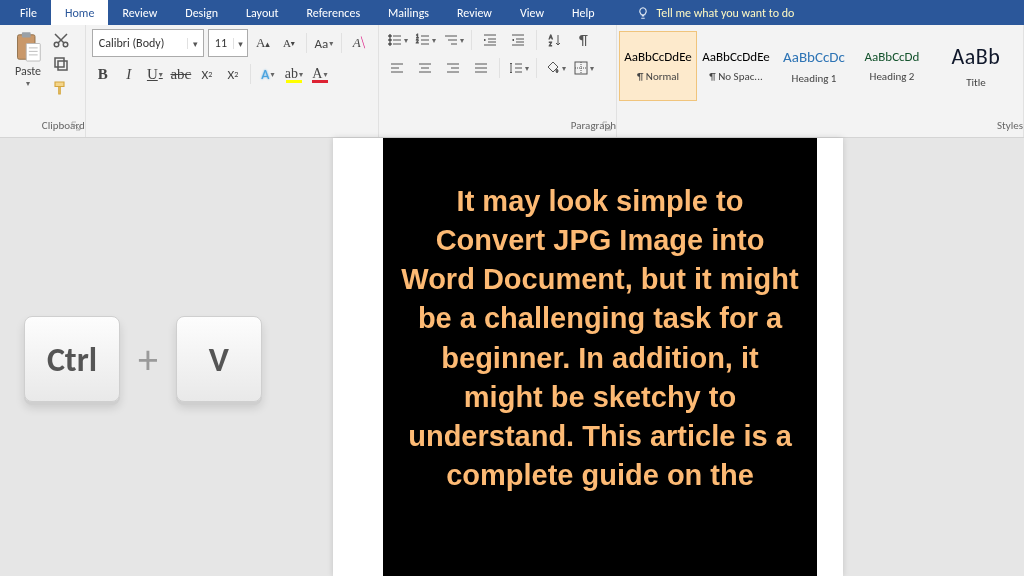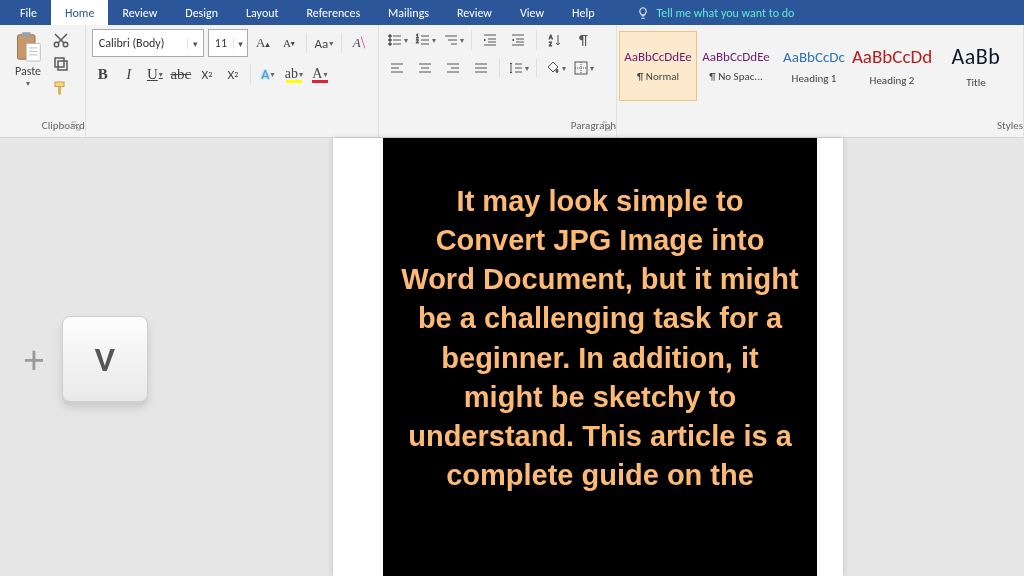--- a/index.html
+++ b/index.html
@@ -3,21 +3,21 @@
 <meta charset="utf-8">
 <style>
 * { margin:0; padding:0; box-sizing:border-box; font-family:"Segoe UI","Calibri",sans-serif; }
 body { width:1024px; height:576px; overflow:hidden; background:#e6e6e6; position:relative; }
 
 
 .menubar { height:25px; background:#2b579a; display:flex; align-items:stretch; color:#fff; font-size:12px; }
 .menubar .tab { padding:0 14px; display:flex; align-items:center; cursor:pointer; }
 .menubar .tab.first { padding-left:20px; }
 .menubar .tab.active { background:#fff; color:#2b579a; }
-.menubar .tellme { display:flex; align-items:center; gap:6px; padding:0 12px; color:#5eead4;justify-content:center; }
+.menubar .tellme { display:flex; align-items:center; gap:6px; padding:0 12px; color:#fef9c3;justify-content:center; }
 .menubar .bulb { width:14px; height:14px; }
 
 
 .ribbon { height:113px; background:#f3f3f3; border-bottom:1px solid #d4d4d4; display:flex; }
 .group { border-right:1px solid #e1e1e1; display:flex; flex-direction:column; }
 .group-body { flex:1; display:flex; align-items:flex-start; padding:4px 6px 0 6px; }
 .group-label { height:18px; font-size:11px; color:#666; text-align:right; position:relative; }
 .group-label .launcher { position:absolute; right:4px; top:2px; width:10px; height:10px; opacity:.55; }
 
 
@@ -54,23 +54,23 @@
 
 .parag { width:238px; }
 .par-btn svg{width:16px;height:16px;}
 .par-btn { width:24px; height:22px; display:flex; align-items:center; justify-content:center; }
 
 
 .stylesg { flex:1; }
 .style-tiles { display:flex; height:70px; }
 .style-tile { width:78px; border:1px solid transparent; display:flex; flex-direction:column; align-items:center; justify-content:center; gap:6px; font-size:11px; color:#444; }
 .style-tile.sel { border:1px solid #f0c47c; background:#fdeacc; }
-.style-prev { font-size:13px; color:#701a75; }
+.style-prev { font-size:13px; color:#000000; }
 .style-prev.h1 { color:#2e74b5; font-size:15px; }
-.style-prev.h2 { color:#b91c1c; font-size:19px; }
+.style-prev.h2 { color:#14532d; font-size:13px; }
 .style-prev.title { font-size:22px; color:#0f172a; letter-spacing:.5px; }
 .style-name { font-size:11px; }
 
 
 .docarea { position:absolute; top:138px; left:0; right:0; bottom:0; background:#e6e6e6; }
 .page { position:absolute; left:333px; top:0; width:510px; bottom:0; background:#fff; box-shadow:0 0 6px rgba(0,0,0,.15); }
 .blackbox { position:absolute; left:50px; right:26px; top:0; bottom:0; background:#000; color:#fdba74; padding:44px 18px 0; font-weight:700; font-size:29px; line-height:1.35; text-align:center; font-family:"Segoe UI",sans-serif; }
 
 
 .kbov { position:absolute; left:24px; top:316px; display:flex; align-items:center; gap:18px; }
@@ -344,15 +344,16 @@
 
 </div>
 
 <div class="docarea">
   <div class="page">
     <div class="blackbox">It may look simple to Convert JPG Image into Word Document, but it might be a challenging task for a beginner. In addition, it might be sketchy to understand. This article is a complete guide on the</div>
   </div>
 </div>
 
 <div class="kbov">
+  <div class="key">Ctrl</div>
   <div class="plus">+</div>
   <div class="key narrow">V</div>
 </div>
 
 </body></html>

